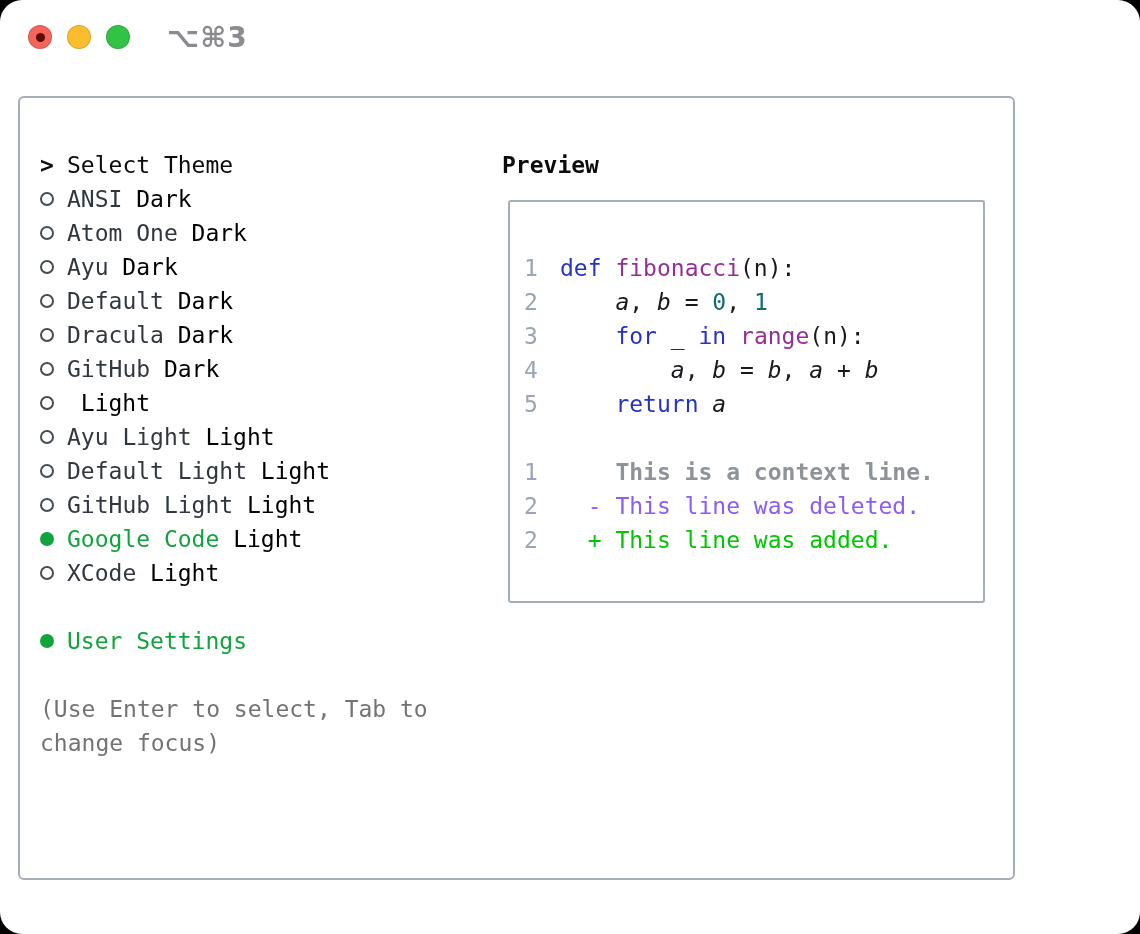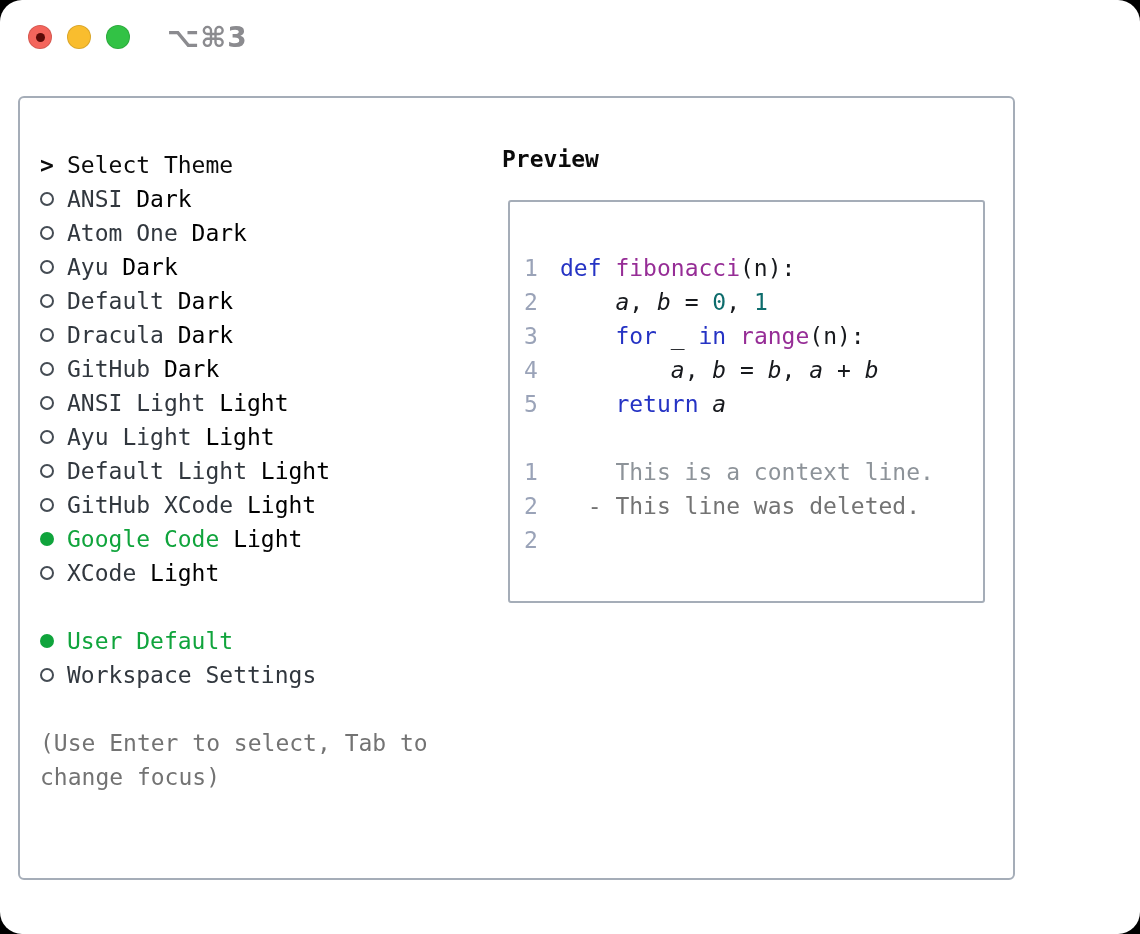--- a/index.html
+++ b/index.html
@@ -36,37 +36,37 @@
   .marker{width:27px;display:flex;align-items:center;flex:none;}
   .caret{font-weight:700;color:#0b0b0b;}
   .dot{width:14px;height:14px;border:2px solid #454c54;border-radius:50%;box-sizing:border-box;background:transparent;}
   .row.selected .dot{background:#10a43c;border-color:#10a43c;}
   .row.selected .nm, .row.selected .lbl{color:#10a43c;}
   .title{font-weight:400;color:#0b0b0b;}
   .nm,.lbl{color:#31373e;text-align:right;}
   .vr{color:#000000;margin-left:13.8px;}
   .hint{color:#737373;}
   
-  .preview-title{position:absolute;left:482px;top:44px;height:34px;display:flex;align-items:center;
+  .preview-title{position:absolute;left:482px;top:50px;height:34px;display:flex;align-items:center;
                  font-size:23px;font-weight:700;color:#0b0b0b;}
   .preview-box{
     position:absolute;left:488px;top:102px;width:477px;height:403px;
     border:2px solid #a5adb8;border-radius:3px;box-sizing:border-box;background:#fff;
     overflow:hidden;
   }
   .code{margin-top:49px;padding-left:14px;font-size:23px;}
   .crow{height:34px;display:flex;align-items:center;white-space:pre;}
   .ln{width:36px;flex:none;color:#9aa3b8;}
   .tk-kw{color:#2533c4;text-align:right;}
   .tk-fn{color:#962d96;}
   .tk-num{color:#0d6c6c;}
   .tk-pln{color:#17191d;}
   .tk-var{color:#17191d;font-style:italic;}
-  .tk-ctx{color:#8d9399;}
-  .tk-del{color:#737373;text-align:center;}
+  .tk-ctx{color:#8d9399;font-weight:bold;}
+  .tk-del{color:#8b5cf6;text-align:center;}
   .tk-add{color:#01c501;}
 </style>
 </head>
 <body>
 
 <div class="window">
 
   <div class="titlebar">
     <div class="light red">
       <span class="inner-dot"></span>
@@ -110,77 +110,72 @@
         <span class="nm">Dracula</span>
         <span class="vr">Dark</span>
       </div>
       <div class="row">
         <span class="marker"><span class="dot"></span></span>
         <span class="nm">GitHub</span>
         <span class="vr">Dark</span>
       </div>
       <div class="row">
         <span class="marker"><span class="dot"></span></span>
-        <span class="nm">ANSI Light</span>
         <span class="vr">Light</span>
       </div>
       <div class="row">
         <span class="marker"><span class="dot"></span></span>
         <span class="nm">Ayu Light</span>
         <span class="vr">Light</span>
       </div>
       <div class="row">
         <span class="marker"><span class="dot"></span></span>
         <span class="nm">Default Light</span>
         <span class="vr">Light</span>
       </div>
       <div class="row">
         <span class="marker"><span class="dot"></span></span>
-        <span class="nm">GitHub XCode</span>
+        <span class="nm">GitHub Light</span>
         <span class="vr">Light</span>
       </div>
       <div class="row selected">
         <span class="marker"><span class="dot"></span></span>
         <span class="nm">Google Code</span>
         <span class="vr">Light</span>
       </div>
       <div class="row">
         <span class="marker"><span class="dot"></span></span>
         <span class="nm">XCode</span>
         <span class="vr">Light</span>
       </div>
 
       <div class="row spacer"></div>
 
 
       <div class="row selected">
         <span class="marker"><span class="dot"></span></span>
-        <span class="lbl">User Default</span>
-      </div>
-      <div class="row">
-        <span class="marker"><span class="dot"></span></span>
-        <span class="lbl">Workspace Settings</span>
+        <span class="lbl">User Settings</span>
       </div>
 
       <div class="row spacer"></div>
 
       <div class="row hint">(Use Enter to select, Tab to</div>
       <div class="row hint">change focus)</div>
     </div>
 
     <div class="preview-title">Preview</div>
 
     <div class="preview-box">
       <div class="code">
           <div class="crow"><span class="ln">1</span><span class="tk-kw">def </span><span class="tk-fn">fibonacci</span><span class="tk-pln">(n):</span></div>
           <div class="crow"><span class="ln">2</span><span class="tk-pln">    </span><span class="tk-var">a</span><span class="tk-pln">, </span><span class="tk-var">b</span><span class="tk-pln"> = </span><span class="tk-num">0</span><span class="tk-pln">, </span><span class="tk-num">1</span></div>
           <div class="crow"><span class="ln">3</span><span class="tk-pln">    </span><span class="tk-kw">for</span><span class="tk-pln"> _ </span><span class="tk-kw">in</span><span class="tk-pln"> </span><span class="tk-fn">range</span><span class="tk-pln">(n):</span></div>
           <div class="crow"><span class="ln">4</span><span class="tk-pln">        </span><span class="tk-var">a</span><span class="tk-pln">, </span><span class="tk-var">b</span><span class="tk-pln"> = </span><span class="tk-var">b</span><span class="tk-pln">, </span><span class="tk-var">a</span><span class="tk-pln"> + </span><span class="tk-var">b</span></div>
           <div class="crow"><span class="ln">5</span><span class="tk-pln">    </span><span class="tk-kw">return</span><span class="tk-pln"> </span><span class="tk-var">a</span></div>
           <div class="crow"><span class="ln"></span></div>
           <div class="crow"><span class="ln">1</span><span class="tk-ctx">    This is a context line.</span></div>
           <div class="crow"><span class="ln">2</span><span class="tk-del">  - This line was deleted.</span></div>
-          <div class="crow"><span class="ln">2</span></div>
+          <div class="crow"><span class="ln">2</span><span class="tk-add">  + This line was added.</span></div>
         </div>
     </div>
 
   </div>
 </div>
 
 </body></html>

